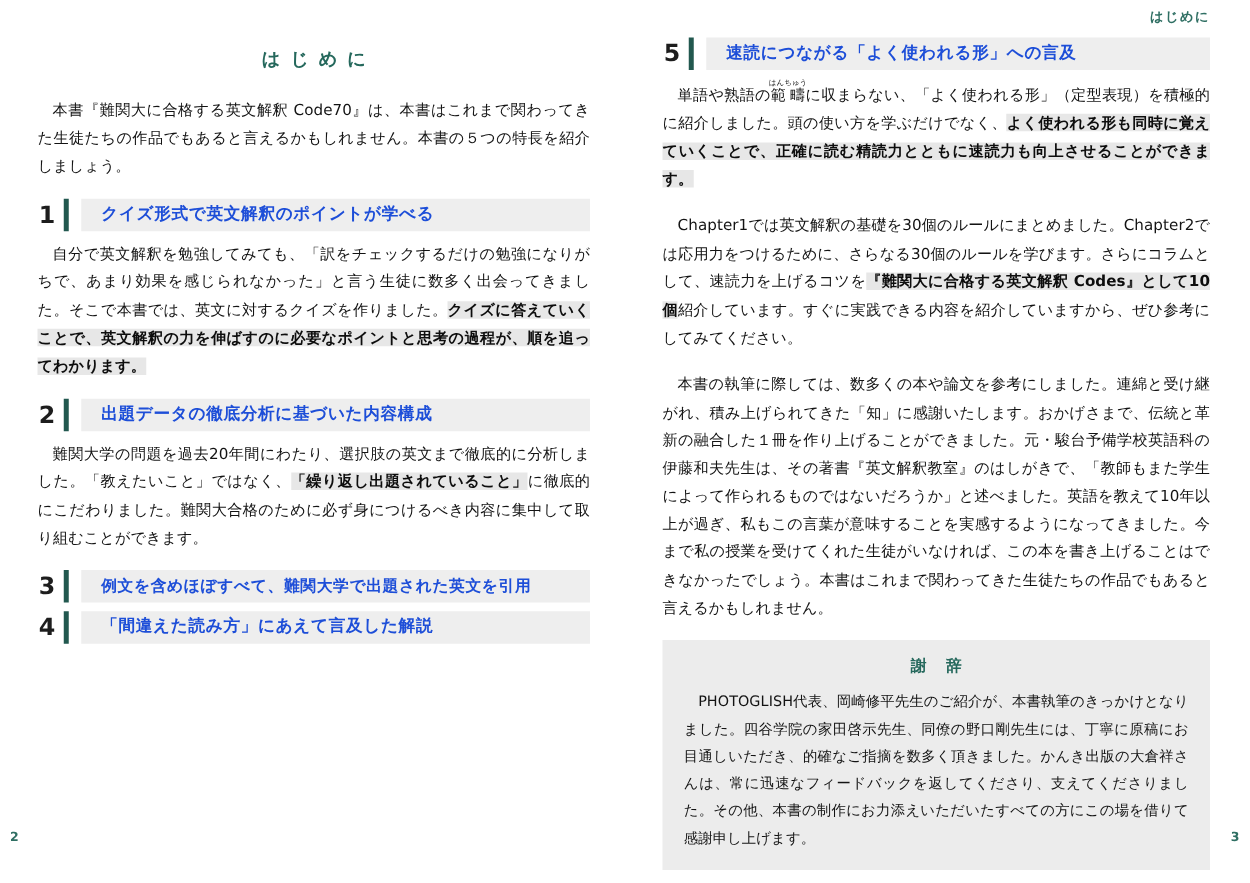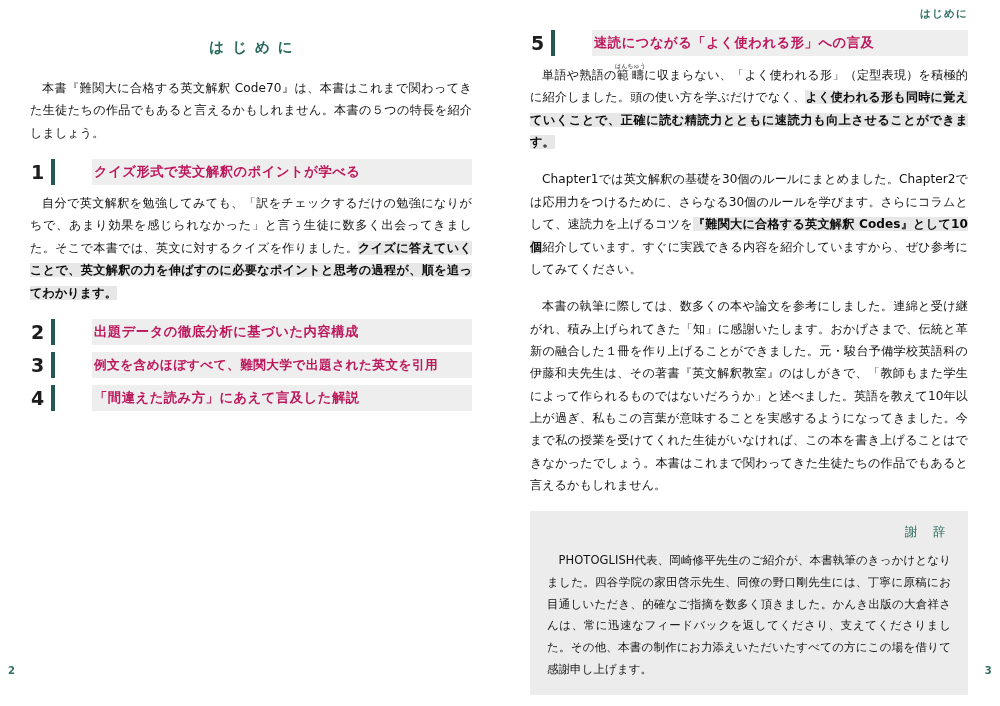--- a/index.html
+++ b/index.html
@@ -115,42 +115,41 @@
   }
   .feature-bar {
     flex: 0 0 auto;
     width: 4px;
     background: #22584f;
     margin-right: 10px;
   }
   .feature-title {
     flex: 1 1 auto;
     background: #eeeeee;
-    color: #be185d;
+    color: #1d4ed8;
     font-size: 13.3px;
     font-weight: 700;
     line-height: 26px;
     letter-spacing: 0.04em;
-    padding-left: 2px;
+    padding-left: 16px;
     white-space: nowrap;
     overflow: hidden;
-    margin-left: 27px;
   }
   .feature-title.small { font-size: 12.6px; }
 
   
   .ack-box {
     background: #ececec;
     padding: 11px 17px 15px 17px;
     margin-top: 12px;
   }
   .ack-title {
-    text-align: right;
+    text-align: center;
     font-size: 12.6px;
-    font-weight: 400;
+    font-weight: 700;
     color: #25685c;
     letter-spacing: 0.45em;
     text-indent: 0.45em;
     margin: 2px 0 9px 0;
   }
   .ack-box p.body {
     margin: 0;
     font-size: 11.5px;
     line-height: 1.88;
   }
@@ -172,20 +171,21 @@
       <div class="feature-bar"></div>
       <div class="feature-title">クイズ形式で英文解釈のポイントが学べる</div>
     </div>
     <p class="body"><span>自分で英文解釈を勉強してみても、「訳をチェックするだけの勉強になりがちで、あまり効果を感じられなかった」と言う生徒に数多く出会ってきました。そこで本書では、英文に対するクイズを作りました。</span><span class="hl">クイズに答えていくことで、英文解釈の力を伸ばすのに必要なポイントと思考の過程が、順を追ってわかります。</span></p>
 
     <div class="feature-head">
       <div class="feature-num">2</div>
       <div class="feature-bar"></div>
       <div class="feature-title">出題データの徹底分析に基づいた内容構成</div>
     </div>
+    <p class="body"><span>難関大学の問題を過去20年間にわたり、選択肢の英文まで徹底的に分析しました。「教えたいこと」ではなく、</span><span class="hl">「繰り返し出題されていること」</span><span>に徹底的にこだわりました。難関大合格のために必ず身につけるべき内容に集中して取り組むことができます。</span></p>
 
     <div class="feature-head">
       <div class="feature-num">3</div>
       <div class="feature-bar"></div>
       <div class="feature-title small">例文を含めほぼすべて、難関大学で出題された英文を引用</div>
     </div>
 
     <div class="feature-head">
       <div class="feature-num">4</div>
       <div class="feature-bar"></div>

